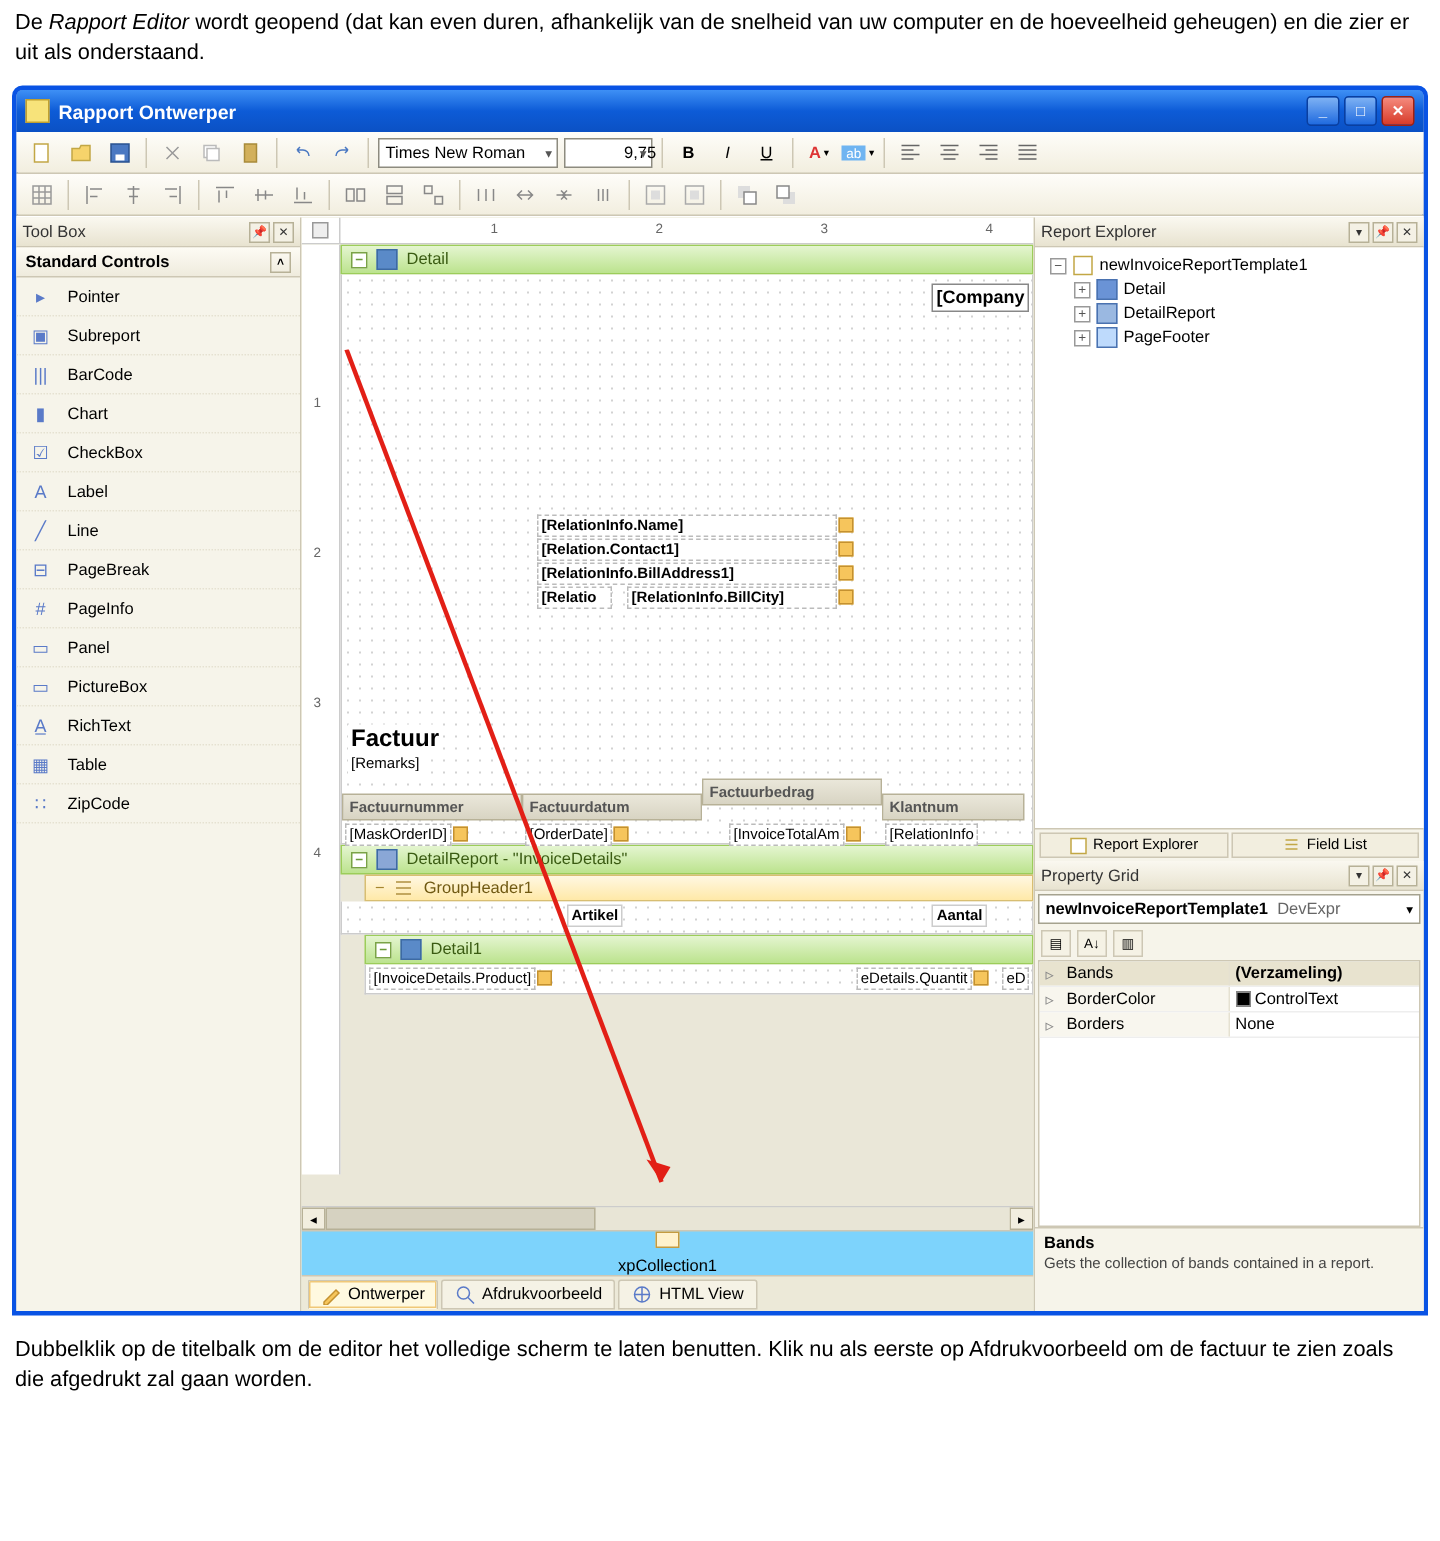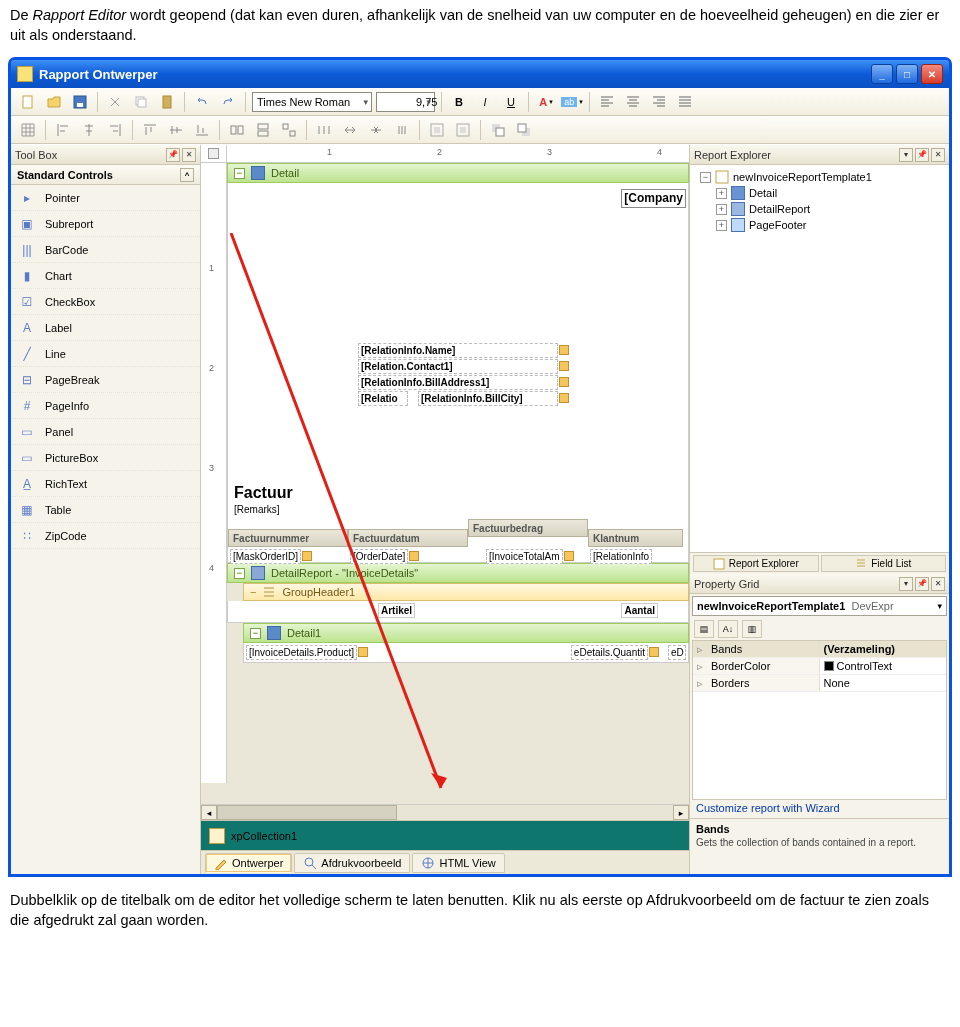--- a/index.html
+++ b/index.html
@@ -61,21 +61,21 @@
   .db-field { position:absolute; background:#fff; border:1px dashed #bbb; font-size:10px; font-weight:bold; padding:1px 2px; font-family: "Times New Roman", serif; white-space:nowrap; }
   .db-field .smarttag { position:absolute; right:-12px; top:1px; width:10px; height:10px; background:#f6c55c; border:1px solid #c49130; }
   .tableheader { position:absolute; height:18px; background: linear-gradient(#eae7da,#d8d4c3); border:1px solid #b7b197; font-size:10px; font-weight:bold; color:#555; display:flex; align-items:center; padding:0 4px; }
 
   .subbandhdr { height:18px; background: linear-gradient(#fff7e2,#ffe9a8); border:1px solid #d8be72; display:flex; align-items:center; padding:0 6px; font-size:11px; color:#705912; gap:6px; }
 
   .hscroll { height:16px; display:flex; border-top:1px solid #ccc; background:#efedde; }
   .hscroll .arrow { width:16px; border:1px solid #b7b197; background:#f2eedf; display:flex; align-items:center; justify-content:center; font-size:9px; }
   .hscroll .track { flex:1; background:#e8e5d6; }
 
-  .componenttray { height:30px; background:#0f766e; border-top:1px solid #cdc7b4; display:flex; align-items:center; padding:0 8px; gap:6px; }
+  .componenttray { height:30px; background:#7dd3fc; border-top:1px solid #cdc7b4; display:flex; align-items:center; padding:0 8px; gap:6px;flex-direction:column; }
   .compicon { width:16px; height:16px; border:1px solid #c49b40; background:#fff2cc; }
 
   .tabstrip { height:24px; background:#ece9d8; border-top:1px solid #cdc7b4; display:flex; align-items:center; padding:0 4px; gap:2px; }
   .tab { height:20px; padding:0 8px; display:flex; align-items:center; gap:4px; border:1px solid #cdc7b4; background:#f5f2e5; font-size:11px; border-radius:2px 2px 0 0; }
   .tab.active { background:#fff9e0; border-bottom-color:#fff9e0; box-shadow: 0 0 0 1px #f0c878 inset; }
   .tabicon { width:14px; height:14px; }
 
   
   .rightcol { width: 260px; background:#f6f4ea; border-left:1px solid #cdc7b4; display:flex; flex-direction:column; }
   .tree { flex:1; background:#fff; font-size:11px; padding:4px; overflow:auto; }
@@ -632,21 +632,20 @@
               <div class="proprow">
                 <div class="propname">
                   <span style="width:10px;display:inline-block;color:#888">▹</span>
                   <span>Borders</span>
                 </div>
                 <div class="propval">
                   <span>None</span>
                 </div>
               </div>
             </div>
-          <div class="proplink"><span>Customize report with Wizard</span></div>
           <div class="propdesc">
             <b>Bands</b>
             <div>Gets the collection of bands contained in a report.</div>
           </div>
         </div>
       </div>
 
     </div>
   </div>
 

